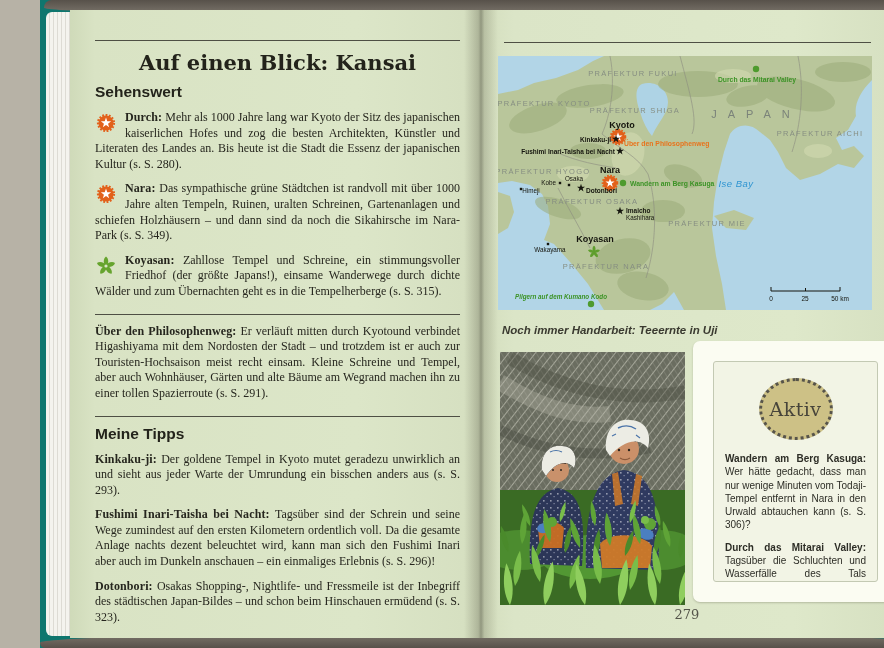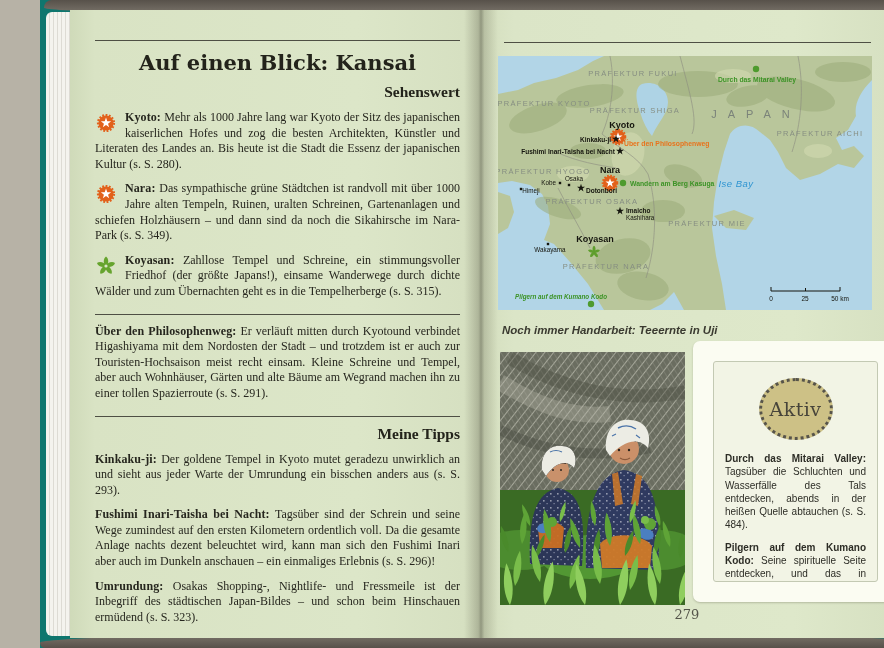--- a/index.html
+++ b/index.html
@@ -17,22 +17,22 @@
   .page{position:absolute;top:10px;height:628px;}
   .page.left{left:30px;width:410px;background:linear-gradient(90deg,#cfdab9 0,#d9e3c4 6%,#dce6c8 70%,#d5dfc0 100%);}
   .page.right{left:440px;width:418px;background:linear-gradient(90deg,#d3ddbd 0,#dbe5c7 8%,#dee8ca 75%,#d6e0c1 100%);}
   .fold{position:absolute;left:424px;top:10px;width:34px;height:628px;pointer-events:none;
         background:linear-gradient(90deg,rgba(80,80,60,0),rgba(85,85,65,.30) 42%,rgba(55,55,40,.42) 50%,rgba(85,85,65,.22) 60%,rgba(80,80,60,0));}
   
   .col{position:absolute;left:25px;top:30px;width:365px;color:#26261e;}
   .rule{height:0;border-top:1.2px solid #4e4f44;margin:0;}
   h1.title{font-family:"DejaVu Serif",serif;font-weight:bold;font-size:21px;
            text-align:center;margin:9px 0 2px;color:#23231b;}
-  h2.sect{font-family:Liberation Serif, serif;font-weight:bold;font-size:15.5px;
-          text-align:right;margin:8px 0 4px;color:#23231b;}
+  h2.sect{font-family:Liberation Sans, sans-serif;font-weight:bold;font-size:15.5px;
+          text-align:left;margin:8px 0 4px;color:#23231b;}
   p.body{font-size:12px;line-height:1.3;text-align:justify;margin:9px 0;hyphens:auto;}
   p.body b{letter-spacing:.1px;}
   .entry{margin:9px 0;}
   .ibadge{float:left;width:22px;height:22px;margin:2px 8px 0 0;}
   .pageno{position:absolute;bottom:16px;width:100%;text-align:center;
           font-family:"DejaVu Serif",serif;font-size:13px;color:#54544a;}
   .pageno.rp{width:366px;left:24px;}
   
   .r-rule{position:absolute;left:24px;top:32px;width:367px;}
   svg.map{position:absolute;left:18px;top:46px;}
@@ -78,21 +78,21 @@
       <h1 class="title">Auf einen Blick: Kansai</h1>
       <h2 class="sect">Sehenswert</h2>
 
       <div class="entry">
         <p class="body">
           <span class="ibadge">
             <svg width="22" height="22" viewBox="-11 -11 22 22">
                 <circle r="7.6" fill="#e2611b" stroke="#e2611b" stroke-width="3" stroke-dasharray="1.7 1.5"></circle>
                 <path d="M0,-5.4 L1.27,-1.67 L5.14,-1.67 L2.05,0.64 L3.18,4.37 L0,2.05 L-3.18,4.37 L-2.05,0.64 L-5.14,-1.67 L-1.27,-1.67 Z" fill="#fff"></path>
               </svg>
-          </span><b>Kyoto: </b><span>Mehr als 1000 Jahre lang war Kyoto der Sitz des japanischen kaiserlichen Hofes und zog die besten Architekten, Künstler und Literaten des Landes an. Bis heute ist die Stadt die Essenz der japanischen Kultur (s. S. 280).</span>
+          </span><b>Durch: </b><span>Mehr als 1000 Jahre lang war Kyoto der Sitz des japanischen kaiserlichen Hofes und zog die besten Architekten, Künstler und Literaten des Landes an. Bis heute ist die Stadt die Essenz der japanischen Kultur (s. S. 280).</span>
         </p>
       </div>
 
       <div class="entry">
         <p class="body">
           <span class="ibadge">
             <svg width="22" height="22" viewBox="-11 -11 22 22">
                 <circle r="7.6" fill="#e2611b" stroke="#e2611b" stroke-width="3" stroke-dasharray="1.7 1.5"></circle>
                 <path d="M0,-5.4 L1.27,-1.67 L5.14,-1.67 L2.05,0.64 L3.18,4.37 L0,2.05 L-3.18,4.37 L-2.05,0.64 L-5.14,-1.67 L-1.27,-1.67 Z" fill="#fff"></path>
               </svg>
@@ -117,21 +117,21 @@
         </p>
       </div>
 
       <div class="rule" style="margin-top:14px"></div>
       <p class="body"><b>Über den Philosophenweg: </b><span>Er verläuft mitten durch Kyotound verbindet Higashiyama mit dem Nordosten der Stadt – und trotzdem ist er auch zur Touristen-Hochsaison meist recht einsam. Kleine Schreine und Tempel, aber auch Wohnhäuser, Gärten und alte Bäume am Wegrand machen ihn zu einer tollen Spazierroute (s. S. 291).</span></p>
 
       <div class="rule" style="margin-top:14px"></div>
       <h2 class="sect">Meine Tipps</h2>
       <p class="body"><b>Kinkaku-ji: </b><span>Der goldene Tempel in Kyoto mutet geradezu unwirklich an und sieht aus jeder Warte der Umrundung ein bisschen anders aus (s. S. 293).</span></p>
       <p class="body"><b>Fushimi Inari-Taisha bei Nacht: </b><span>Tagsüber sind der Schrein und seine Wege zumindest auf den ersten Kilometern ordentlich voll. Da die gesamte Anlage nachts dezent beleuchtet wird, kann man sich den Fushimi Inari aber auch im Dunkeln anschauen – ein einmaliges Erlebnis (s. S. 296)!</span></p>
-      <p class="body"><b>Umrundung: </b><span>Osakas Shopping-, Nightlife- und Fressmeile ist der Inbegriff des städtischen Japan-Bildes – und schon beim Hinschauen ermüdend (s. S. 323).</span></p>
+      <p class="body"><b>Dotonbori: </b><span>Osakas Shopping-, Nightlife- und Fressmeile ist der Inbegriff des städtischen Japan-Bildes – und schon beim Hinschauen ermüdend (s. S. 323).</span></p>
 
     </div>
   </div>
 
   <div class="page right">
     <div class="rule r-rule"></div>
 
     <svg class="map" width="374" height="254" viewBox="0 0 374 254">
       <defs>
         <g id="starbadge">
@@ -351,20 +351,21 @@
           <use href="#leaf" transform="translate(120,253) rotate(8) scale(2.2)"></use>
           <use href="#leaf" transform="translate(155,253) rotate(-8) scale(2)"></use>
           <use href="#leaf" transform="translate(180,253) rotate(12) scale(1.9)"></use>
         </g>
       </g>
     </svg>
 
     <div class="aktiv">
       <div class="aktiv-inner">
         <div class="stamp">Aktiv</div>
+        <p><b>Wandern am Berg Kasuga: </b><span>Wer hätte gedacht, dass man nur wenige Minuten vom Todaji-Tempel entfernt in Nara in den Urwald abtauchen kann (s. S. 306)?</span></p>
         <p><b>Durch das Mitarai Valley: </b><span>Tagsüber die Schluchten und Wasserfälle des Tals entdecken, abends in der heißen Quelle abtauchen (s. S. 484).</span></p>
         <p><b>Pilgern auf dem Kumano Kodo: </b><span>Seine spirituelle Seite entdecken, und das in grandioser Natur (s. S. 316).</span></p>
       </div>
     </div>
 
     <div class="pageno rp">279</div>
   </div>
 
   <div class="fold"></div>
 </div>

